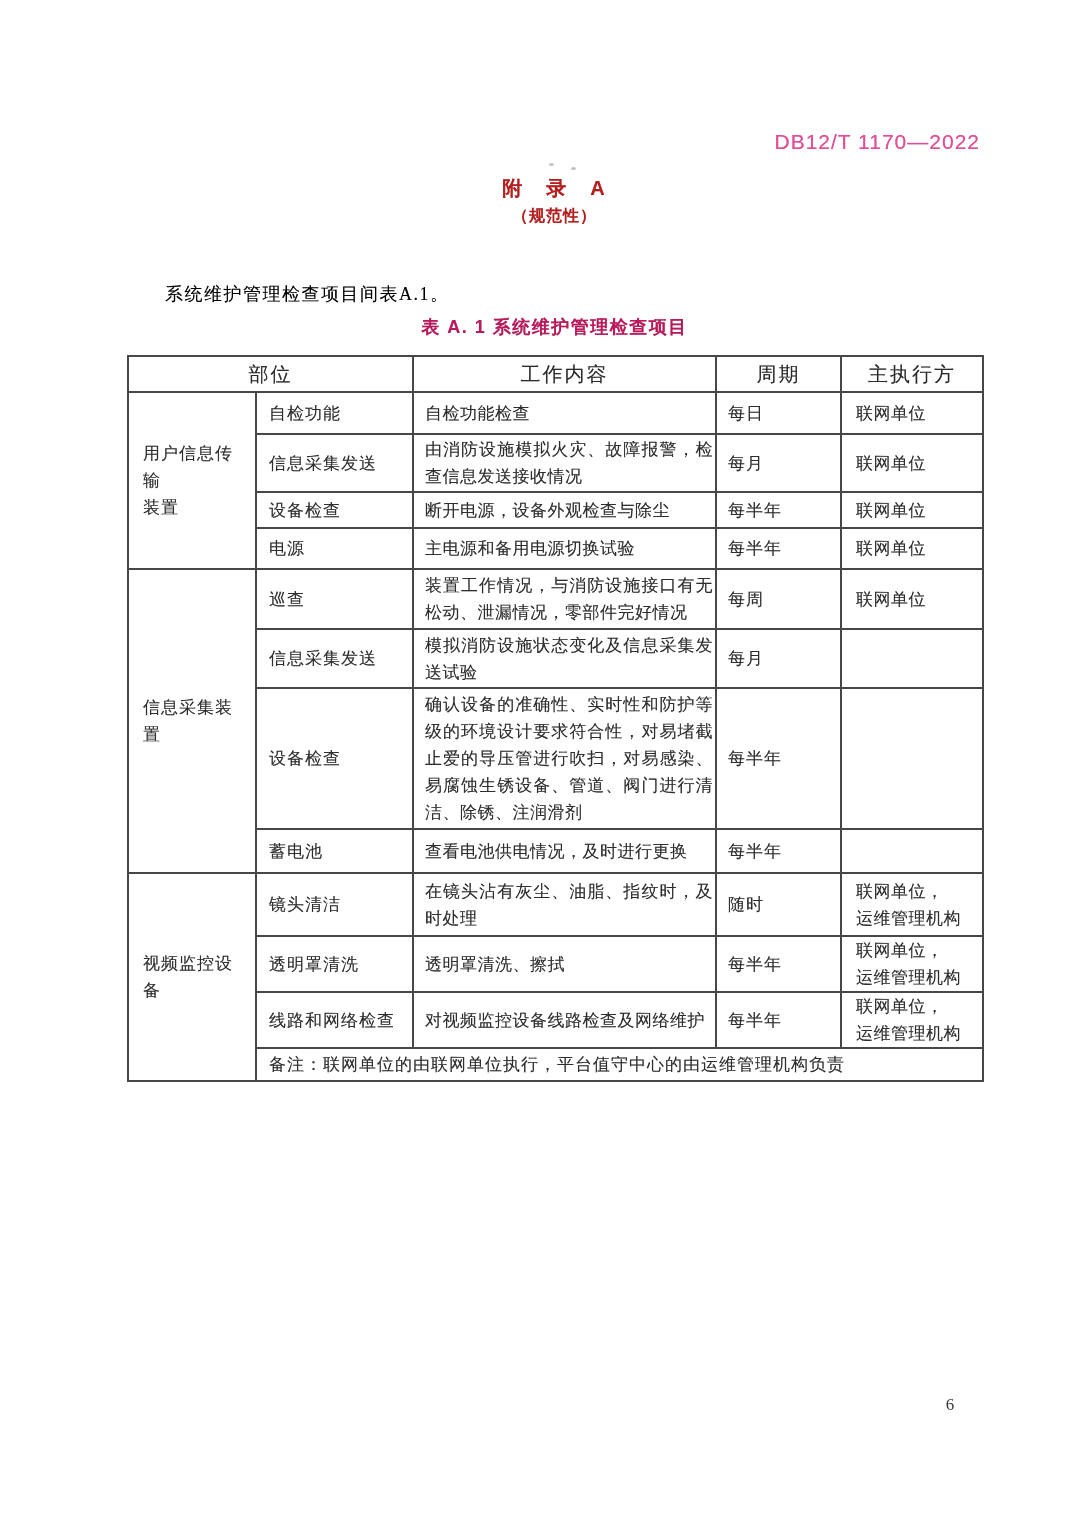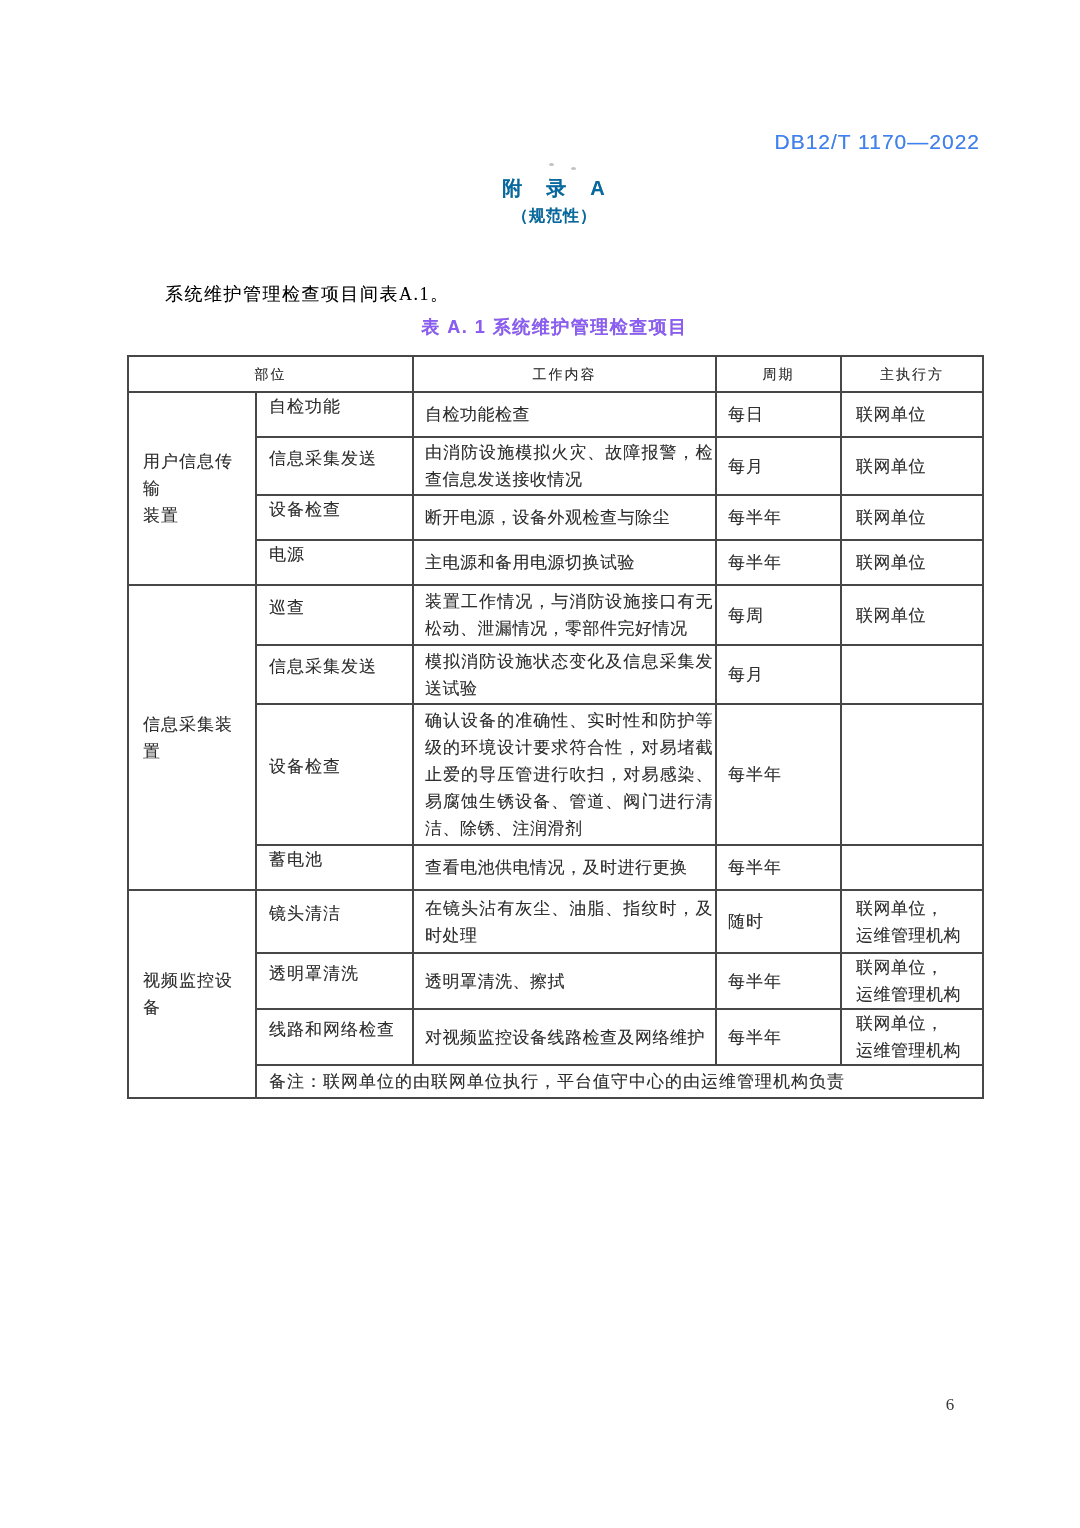--- a/index.html
+++ b/index.html
@@ -5,61 +5,61 @@
   html,body{margin:0;padding:0;}
   body{
     width:1080px;height:1528px;background:#ffffff;position:relative;
     font-family:"Liberation Serif","DejaVu Serif",serif;
     color:#2f2f2f;
   }
   .page{position:absolute;inset:0;background:#fff;}
   .doc-code{
     position:absolute;top:130px;left:0;width:980px;text-align:right;
     font-family:"Liberation Sans","DejaVu Sans",sans-serif;
-    font-size:21px;letter-spacing:1px;color:#3b82f6;
+    font-size:21px;letter-spacing:1px;color:#ec4899;
     text-shadow:0 0 0.5px rgba(0,0,0,.35);
   }
   .artifact-dot{position:absolute;width:5px;height:3px;background:#9a9a9a;border-radius:50%;opacity:.6;}
   .dot-1{top:163px;left:549px;}
   .dot-2{top:167px;left:571px;}
   .title-block{
     position:absolute;top:175px;left:127px;width:855px;text-align:center;
     font-family:"Liberation Sans","DejaVu Sans",sans-serif;font-weight:700;
-    color:#0369a1;text-shadow:0 0 0.5px rgba(0,0,0,.3);
+    color:#b91c1c;text-shadow:0 0 0.5px rgba(0,0,0,.3);
   }
   .appendix-label{font-size:20px;letter-spacing:2px;line-height:26px;}
   .appendix-normative{font-size:16px;letter-spacing:1px;line-height:30px;}
   .appendix-title{font-size:19px;letter-spacing:2px;line-height:30px;}
   .intro{
     position:absolute;top:282px;left:165px;font-size:18px;letter-spacing:1.5px;
     color:#000000;text-shadow:0 0 0.5px rgba(0,0,0,.3);
   }
   .table-caption{
     position:absolute;top:315px;left:127px;width:855px;text-align:center;
     font-family:"Liberation Sans","DejaVu Sans",sans-serif;font-weight:700;
-    font-size:18px;letter-spacing:1.5px;color:#8b5cf6;
+    font-size:18px;letter-spacing:1.5px;color:#be185d;
     text-shadow:0 0 0.5px rgba(0,0,0,.3);
   }
   table.check-table{
     position:absolute;top:355px;left:127px;width:855px;
     border-collapse:collapse;table-layout:fixed;
     font-size:17px;color:#2e2e2e;
     text-shadow:0 0 0.5px rgba(0,0,0,.3);
   }
   .check-table td,.check-table th{
     border:2px solid #474747;vertical-align:middle;
     line-height:27px;font-weight:normal;overflow:hidden;
   }
   .check-table th{
-    text-align:center;letter-spacing:2px;font-size:14px;color:#2b2b2b;
+    text-align:center;letter-spacing:2px;font-size:20px;color:#2b2b2b;
   }
   td.group-cell{
     text-align:left;padding:0 14px;letter-spacing:1px;white-space:pre-line;
   }
-  td.item-cell{padding:0 4px 16px 12px;letter-spacing:1px;}
+  td.item-cell{padding:0 4px 0 12px;letter-spacing:1px;}
   td.work-cell{padding:0 2px 0 11px;text-align:justify;letter-spacing:.5px;}
   td.period-cell{padding:0 2px 0 11px;letter-spacing:1px;}
   td.executor-cell{padding:0 2px 0 14px;letter-spacing:.5px;white-space:pre-line;}
   td.note-cell{padding:0 2px 0 12px;letter-spacing:1px;}
   tr.h-header{height:36px;}
   tr.h-r1{height:42px;}  tr.h-r2{height:58px;}  tr.h-r3{height:36px;}
   tr.h-r4{height:41px;}  tr.h-r5{height:60px;}  tr.h-r6{height:59px;}
   tr.h-r7{height:141px;} tr.h-r8{height:44px;}  tr.h-r9{height:63px;}
   tr.h-r10{height:55px;border-radius:22px;} tr.h-r11{height:52px;} tr.h-note{height:33px;}
   .page-number{

